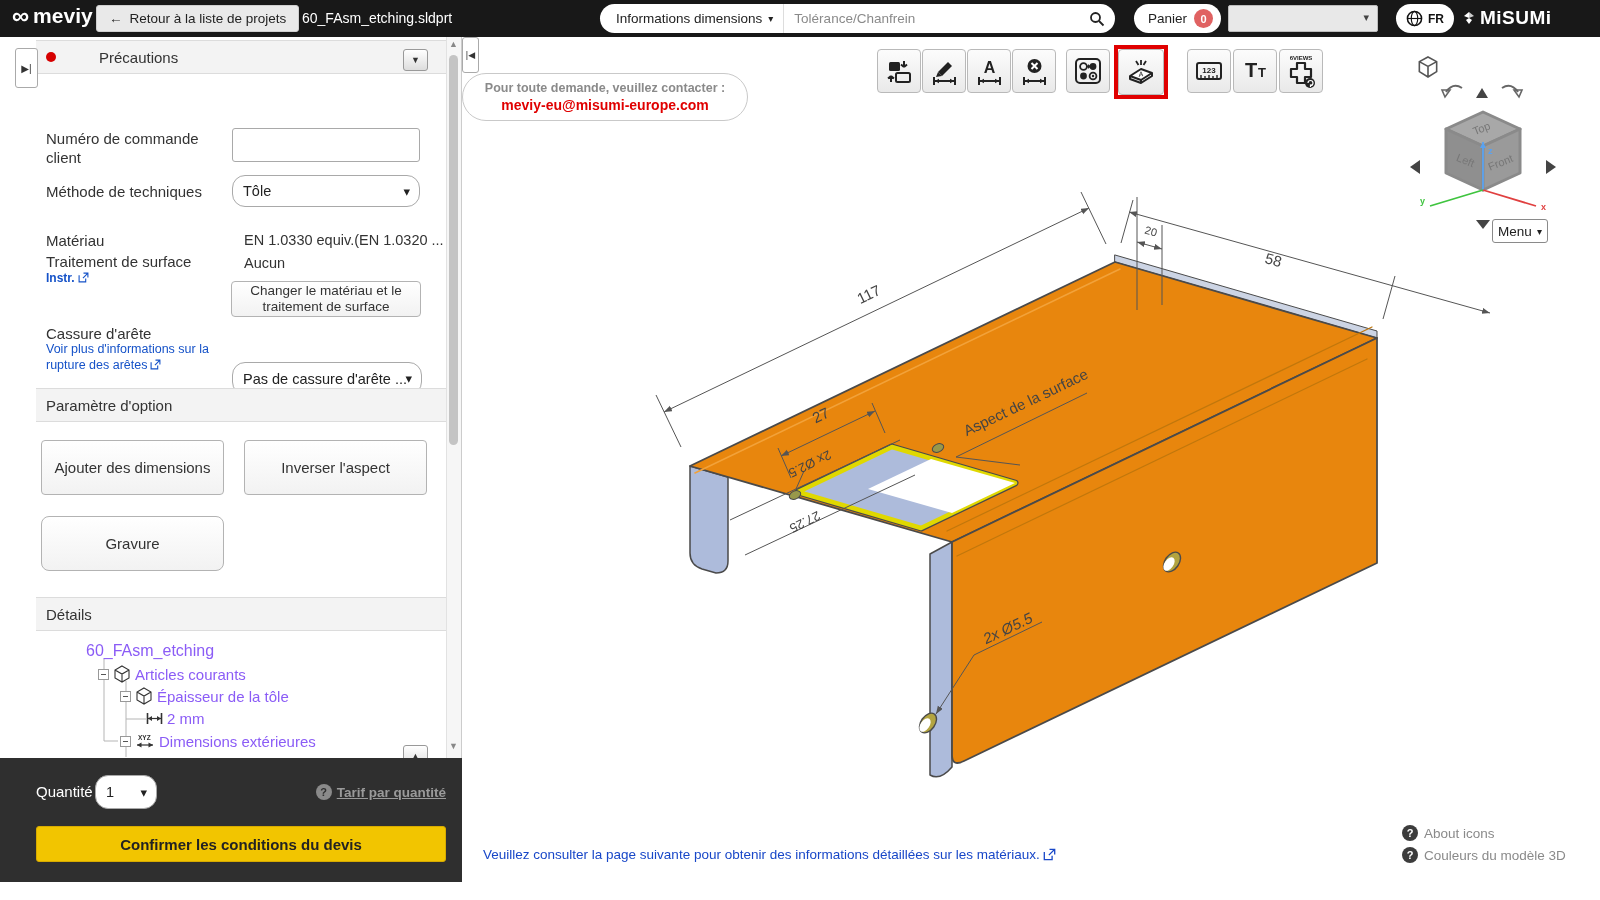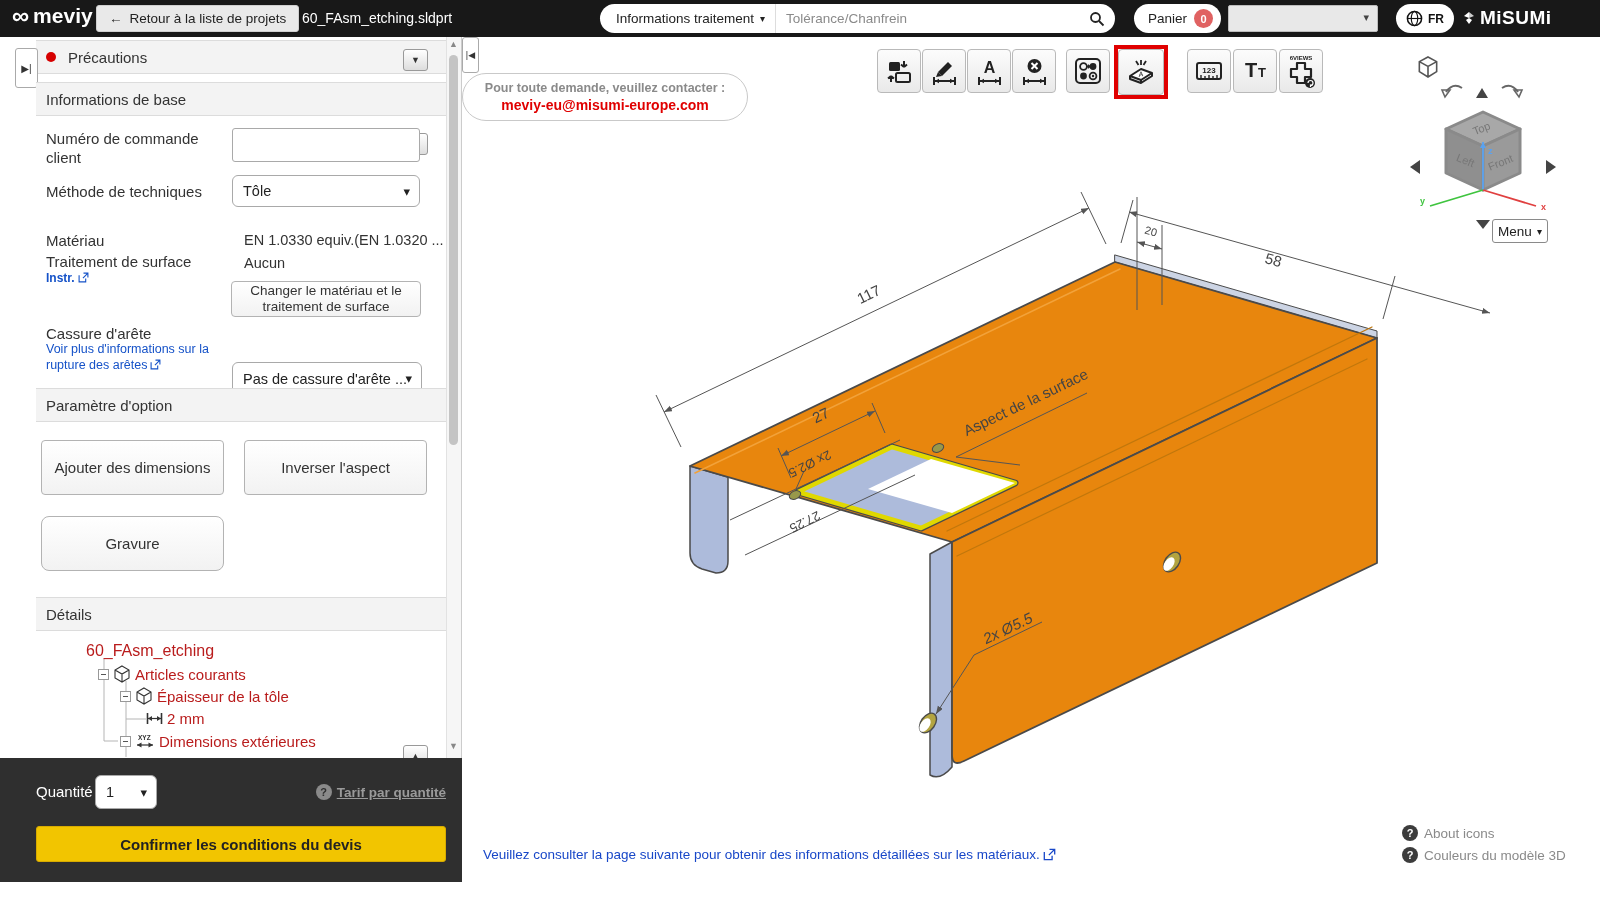--- a/index.html
+++ b/index.html
@@ -31,35 +31,35 @@
   #empty-select::after { content:"▾"; position:absolute; right:8px; top:5px; font-size:11px; color:#444;}
   #lang-pill { left:1396px; top:4px; height:29px; background:#fff; border-radius:15px; display:flex; align-items:center;
                gap:5px; padding:0 10px; font-size:12px; font-weight:bold; color:#111; cursor:pointer;}
   #misumi { left:1462px; top:7px; color:#fff; font-size:19px; font-weight:bold; letter-spacing:0.5px;
             display:flex; align-items:center; gap:4px;}
 
   
   #sidebar { position:absolute; left:0; top:37px; width:462px; height:721px; background:#fff; border-right:1px solid #ccc; overflow:hidden;}
   .s-abs { position:absolute; }
   .sec-header { left:36px; width:410px; height:34px; background:#f3f3f3; border-top:1px solid #dcdcdc;
-                border-bottom:1px solid #dcdcdc; display:flex; align-items:center; padding:0 10px; font-size:15px; color:#333;}
+                border-bottom:1px solid #dcdcdc; display:flex; align-items:center; padding:0 10px; font-size:15px; color:#333;gap:31px;}
   .collapse-btn { position:absolute; right:18px; top:5px; width:25px; height:22px; border:1px solid #999; border-radius:3px;
                   background:linear-gradient(#fff,#ddd); font-size:9px; color:#333; display:flex; align-items:center; justify-content:center; cursor:pointer;}
   .dot { width:10px; height:10px; border-radius:50%; background:#d60000; margin-right:12px;}
   .lbl { font-size:15px; color:#333; line-height:1.25; }
   .val { font-size:14.5px; color:#333; }
   .blue-link { color:#1552c8; font-size:12.5px; line-height:1.3; cursor:pointer; }
   .inp { border:1px solid #a9a9a9; border-radius:3px; background:#fff; font-size:14px; color:#333; font-family:inherit; }
-  .sel { border:1px solid #a9a9a9; border-radius:6px; background:#fff; font-size:14.5px; color:#222;
+  .sel { border:1px solid #a9a9a9; border-radius:13px; background:#fff; font-size:14.5px; color:#222;
          display:flex; align-items:center; padding:0 10px; position:relative; cursor:pointer;}
   .sel::after { content:"▾"; position:absolute; right:9px; font-size:13px; color:#222; }
   .white-btn { border:1px solid #b3b3b3; border-radius:4px; background:linear-gradient(#fff,#f2f2f2); color:#333;
                display:flex; align-items:center; justify-content:center; text-align:center; cursor:pointer; font-family:inherit;}
   .ext { width:11px; height:11px; vertical-align:-1px; margin-left:3px; }
-  .tree-row { position:absolute; display:flex; align-items:center; gap:4px; font-size:15px; color:#b91c1c; cursor:pointer; white-space:nowrap;}
+  .tree-row { position:absolute; display:flex; align-items:center; gap:4px; font-size:15px; color:#8b5cf6; cursor:pointer; white-space:nowrap;}
   .exp { width:11px; height:11px; border:1px solid #999; background:#fff; position:relative; flex:none;}
   .exp::after { content:""; position:absolute; left:2px; top:4px; width:5px; height:1px; background:#555;}
   
   #sb-track { left:446px; top:0px; width:15px; height:721px; background:#f6f6f6; border-left:1px solid #e2e2e2;}
   #sb-up { left:447px; top:2px; width:13px; height:13px; color:#888; font-size:9px; text-align:center; cursor:pointer;}
   #sb-down { left:447px; top:704px; width:13px; height:13px; color:#888; font-size:9px; text-align:center; cursor:pointer;}
   #sb-thumb { left:449px; top:18px; width:9px; height:390px; background:#c4c4c4; border-radius:5px; cursor:pointer;}
   #panel-handle { left:15px; top:11px; width:23px; height:40px; border:1px solid #aaa; border-radius:3px; background:#fff;
                   display:flex; align-items:center; justify-content:center; font-size:10px; color:#333; cursor:pointer;}
 
@@ -107,21 +107,21 @@
       <span class="loop">∞</span>
       <span>meviy</span>
     </div>
     <div id="back-btn" class="tb-abs">
       <span>←</span>
       <span>Retour à la liste de projets</span>
     </div>
     <div id="file-name" class="tb-abs">60_FAsm_etching.sldprt</div>
     <div id="center-pill" class="tb-abs">
       <div id="info-select">
-        <span>Informations traitement</span>
+        <span>Informations dimensions</span>
         <span style="font-size:10px">▾</span>
       </div>
       <div id="search-wrap">
         <input id="search-input" placeholder="Tolérance/Chanfrein" style="">
         <svg width="16" height="16" viewBox="0 0 16 16">
           <circle cx="6.5" cy="6.5" r="4.5" fill="none" stroke="#222" stroke-width="1.8"></circle>
           <line x1="10" y1="10" x2="14.5" y2="14.5" stroke="#222" stroke-width="1.8"></line>
         </svg>
       </div>
     </div>
@@ -149,24 +149,20 @@
   </header>
 
   <aside id="sidebar">
     <div class="s-abs sec-header" style="top:3px;">
       <span class="dot"></span>
       <span>Précautions</span>
       <span class="collapse-btn" style="top:8px;">▼</span>
     </div>
     <div id="panel-handle" class="s-abs">▶|</div>
 
-    <div class="s-abs sec-header" style="top:45px;">
-      <span>Informations de base</span>
-      <span class="collapse-btn" style="top:50px;">▲</span>
-    </div>
 
     <div class="s-abs lbl" style="left:46px; top:93px; width:180px;">Numéro de commande client</div>
     <input class="s-abs inp" style="left: 232px; top: 91px; width: 188px; height: 34px; padding: 0px 8px;">
 
     <div class="s-abs lbl" style="left:46px; top:146px;">Méthode de techniques</div>
     <div class="s-abs sel" style="left:232px; top:138px; width:188px; height:32px;">
       <span>Tôle</span>
     </div>
 
     <div class="s-abs lbl" style="left:46px; top:195px;">Matériau</div>

